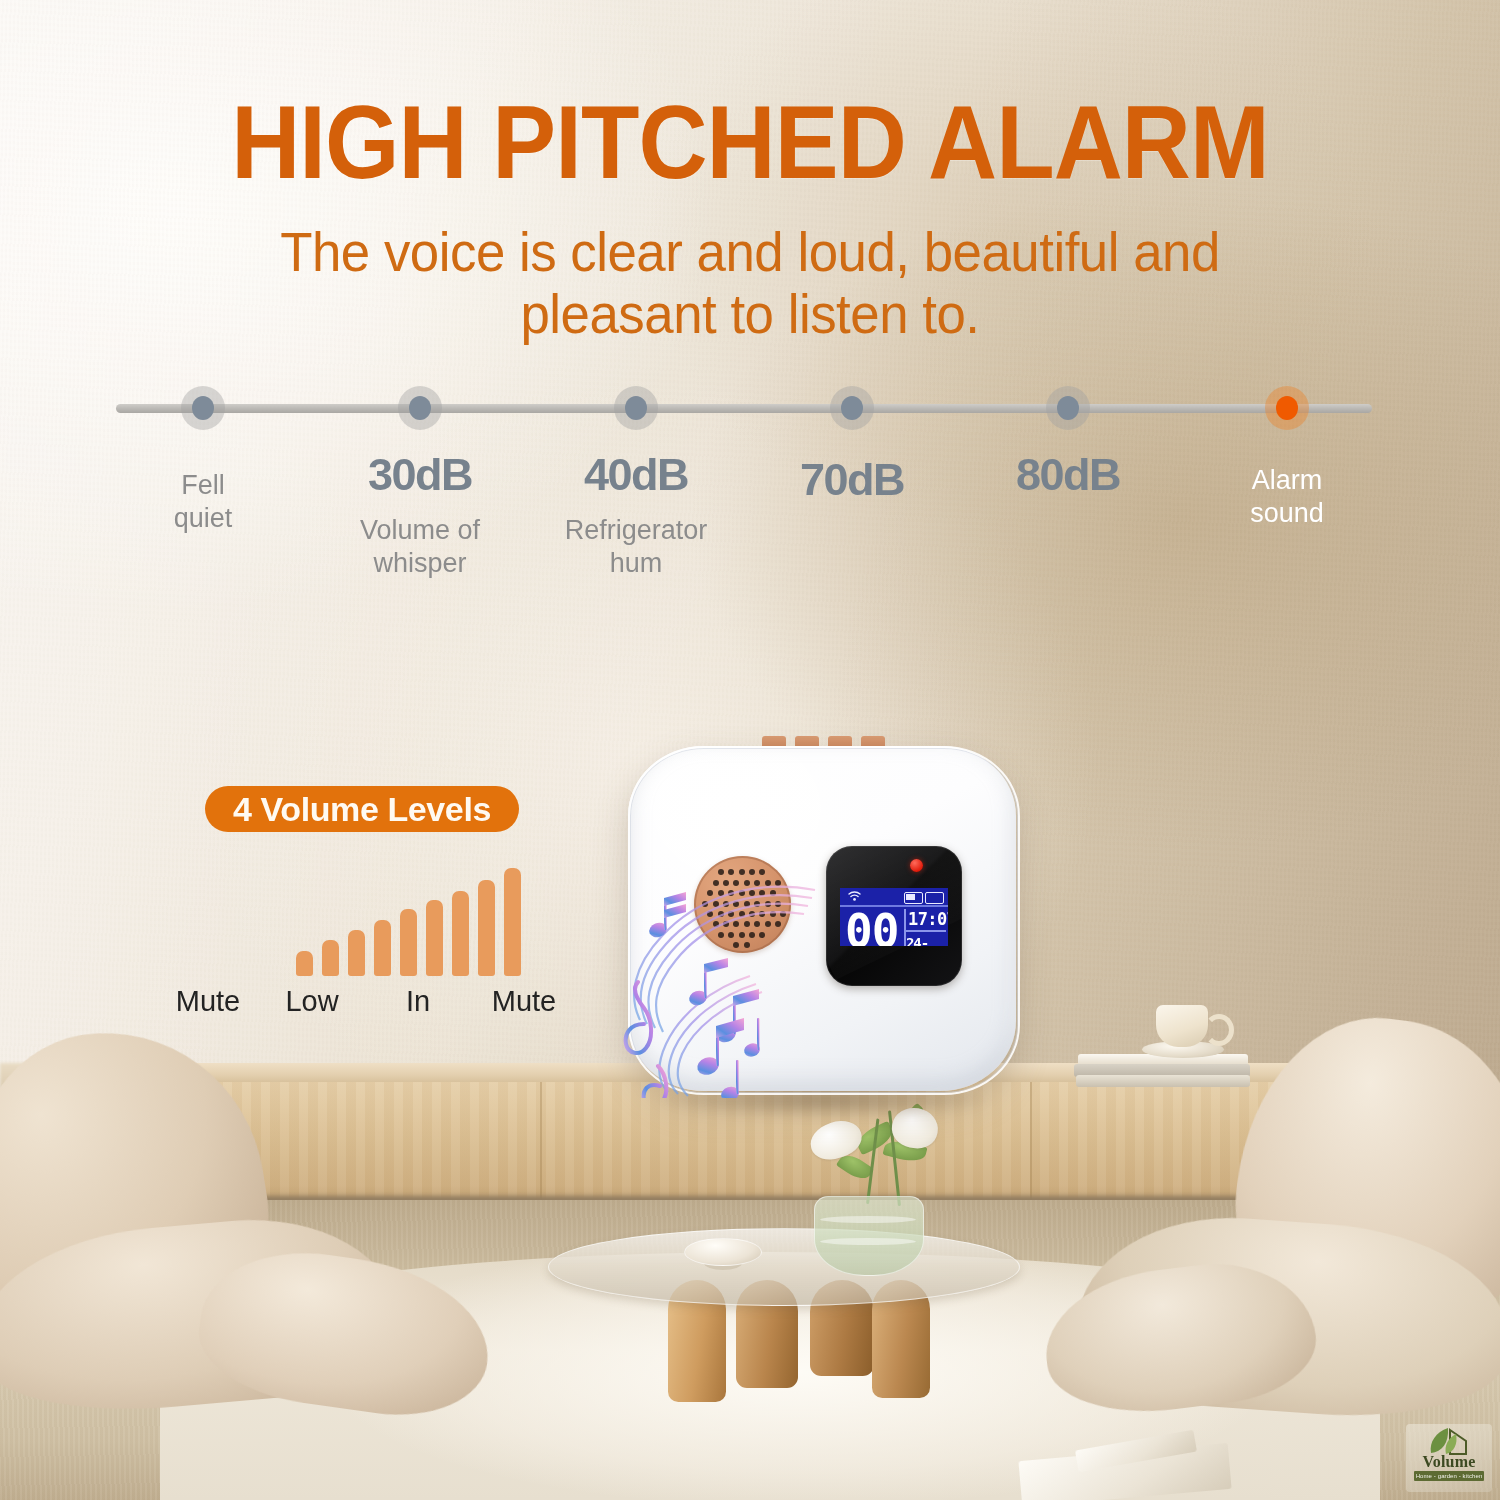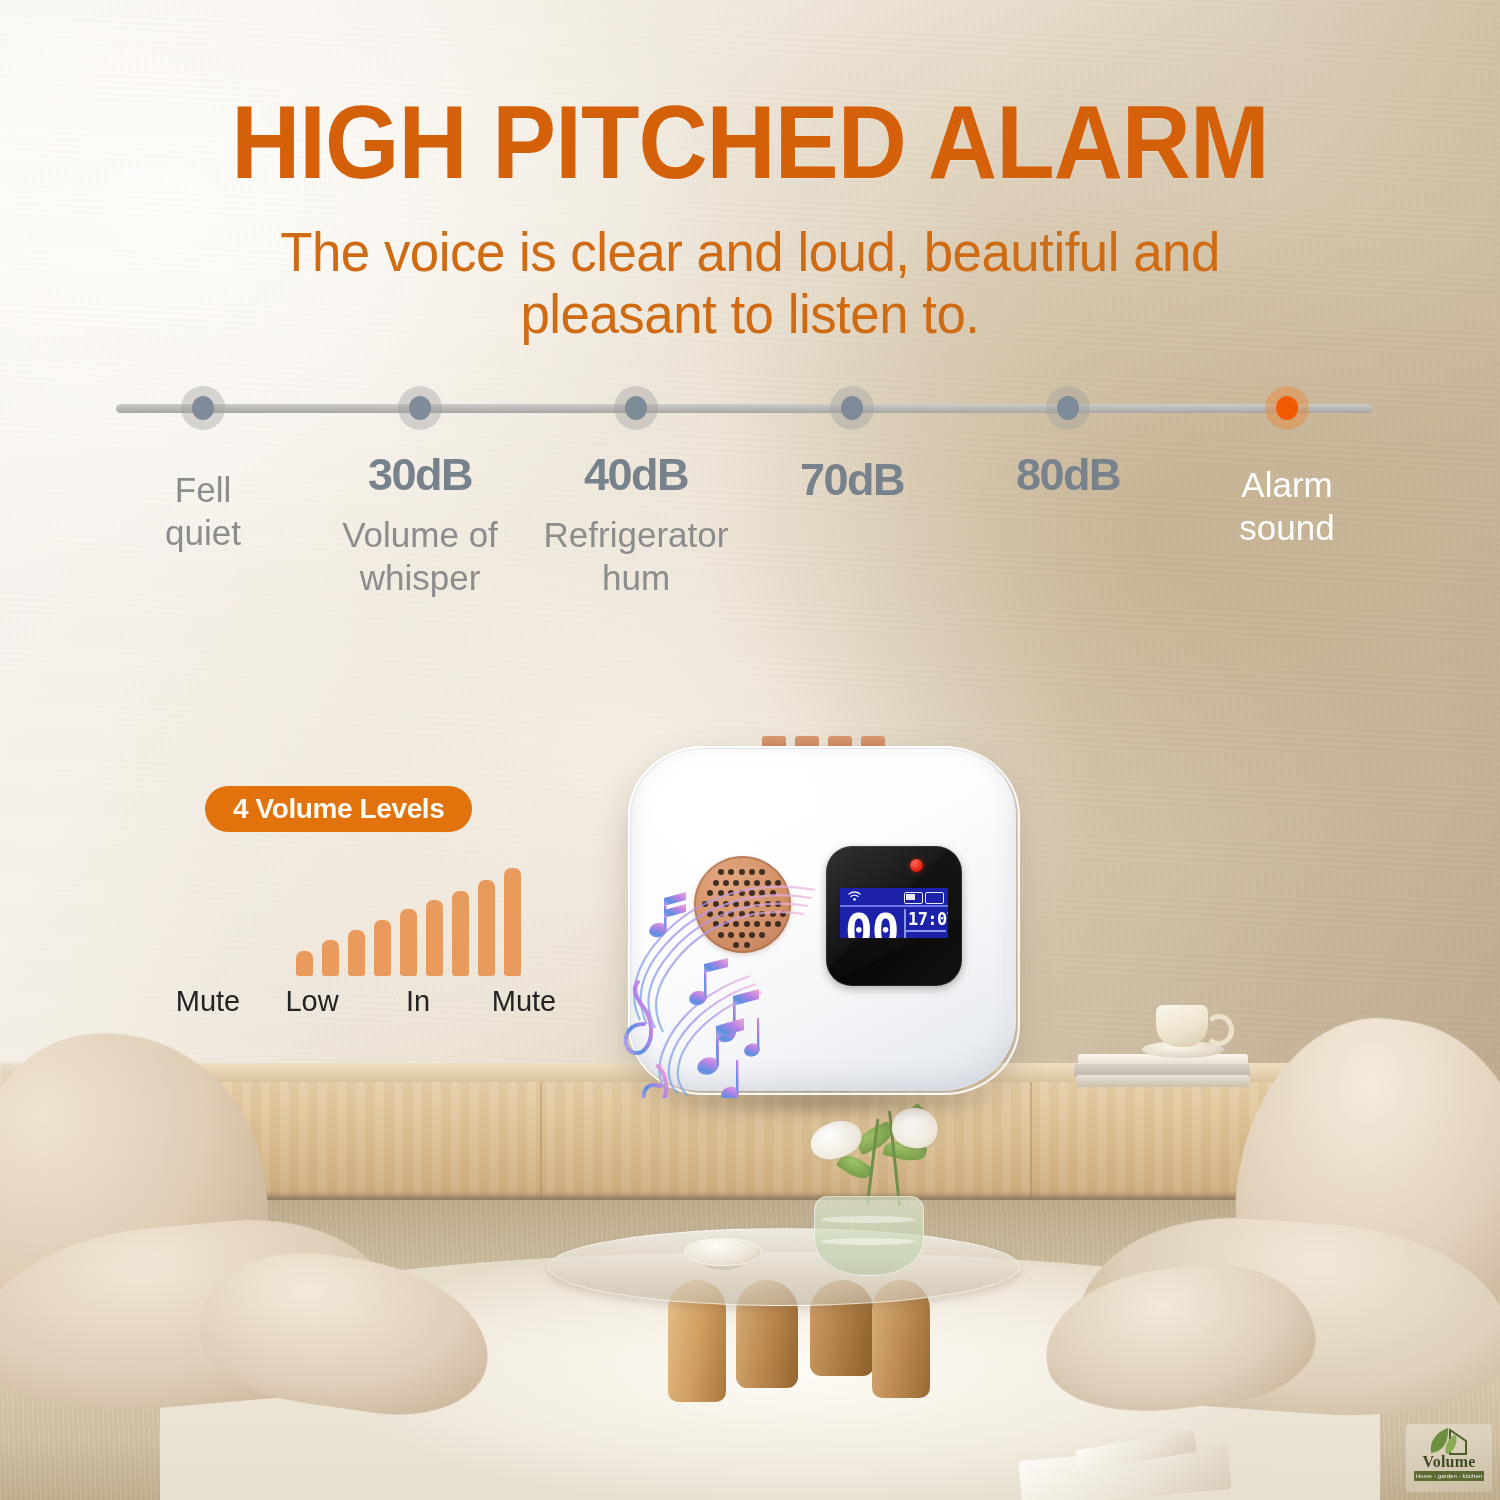--- a/index.html
+++ b/index.html
@@ -209,34 +209,34 @@
   }
   .db-dot.accent .halo { background:rgba(235,130,40,.40); }
   .db-dot.accent .core { background:#f05a00; }
 
   .db-col { position:absolute; text-align:center; }
   .db-val {
     font-size:45px; font-weight:700; color:#77828d; letter-spacing:-1.5px;
     line-height:1; white-space:nowrap;
   }
   .db-desc {
-    margin-top:17px; font-size:35px; color:#8c8c8c; line-height:1.22; font-weight:400;
+    margin-top:17px; font-size:27px; color:#8c8c8c; line-height:1.22; font-weight:400;
   }
   .db-col.accent .db-val {
     display:inline-block; color:#fdf6ea; background:#dd6e0f;
     padding:8px 16px 11px; border-radius:11px; letter-spacing:-1px;
   }
   .db-col.accent .db-desc { color:#ffffff; margin-top:12px; }
 
   
   .vl-pill {
     position:absolute; left:205px; top:786px; height:46px; padding:0 28px;
     display:flex; align-items:center; justify-content:center;
     background:#e2720c; border-radius:26px;
-    color:#fffaf2; font-size:28px; font-weight:700; letter-spacing:-.4px;
+    color:#fffaf2; font-size:34px; font-weight:700; letter-spacing:-.4px;
     white-space:nowrap;
   }
   .vl-bars { position:absolute; left:296px; top:866px; width:240px; height:110px; }
   .vl-bar {
     position:absolute; bottom:0; width:17px; border-radius:7px 7px 3px 3px;
     background:#e89b5c;
   }
   .vl-labels { position:absolute; left:160px; top:985px; width:420px; height:40px; }
   .vl-label {
     position:absolute; top:0; font-size:29px; color:#232323; text-align:center;
@@ -285,21 +285,21 @@
     position:absolute; left:-30px; top:-40px; width:230px; height:130px;
     background:linear-gradient(180deg, rgba(255,255,255,.10), rgba(255,255,255,.02));
     transform:rotate(-26deg);
   }
   .led-dot {
     position:absolute; left:84px; top:13px; width:13px; height:13px; border-radius:50%;
     background:radial-gradient(circle at 36% 30%, #ff6a5a, #e01a0a 70%, #b50d02);
     box-shadow:0 0 5px rgba(230,30,10,.55);
   }
   .lcd {
-    position:absolute; left:14px; top:42px; width:108px; height:50px;
+    position:absolute; left:14px; top:42px; width:108px; height:58px;
     background:#1b21a8; overflow:hidden;
   }
   .lcd-topbar {
     position:absolute; left:0; top:0; width:108px; height:17px;
     border-bottom:2px solid #6f7ae0;
   }
   .wifi-ic { position:absolute; left:8px; top:3px; width:13px; height:11px; }
   .bat-a {
     position:absolute; left:64px; top:4px; width:17px; height:10px;
     border:1.6px solid #eaeaff; border-radius:2px;

